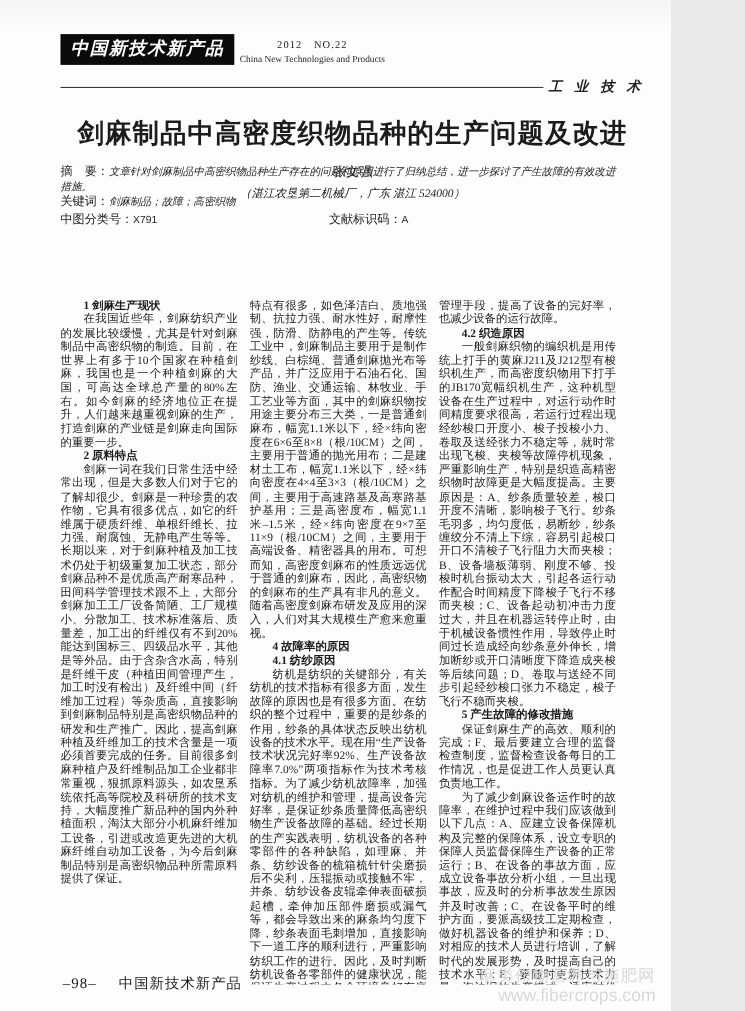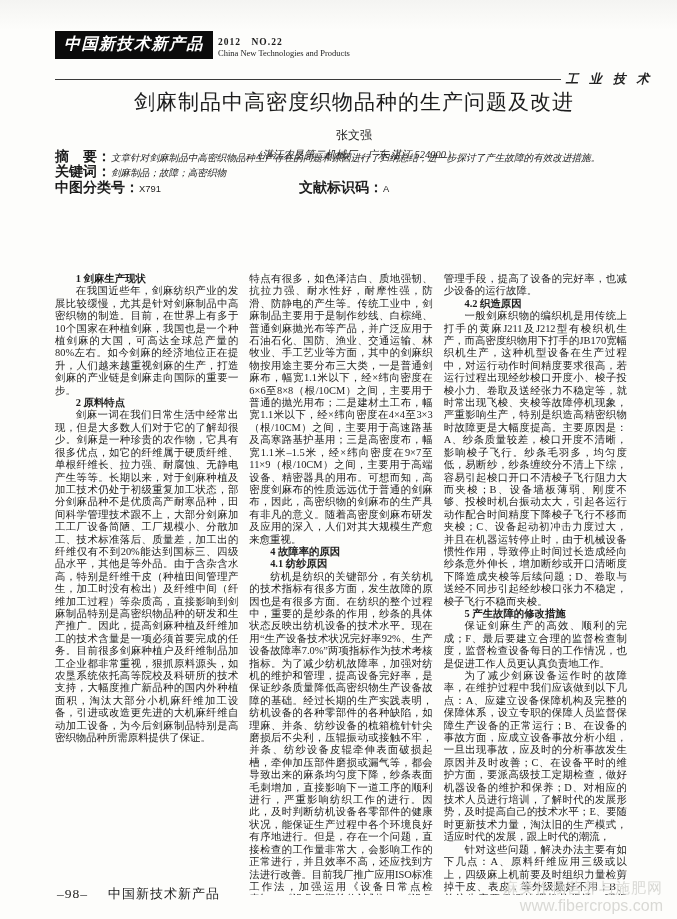--- a/index.html
+++ b/index.html
@@ -3,48 +3,48 @@
 <meta charset="utf-8">
 <style>
   html,body{margin:0;padding:0;}
   body{
     width:677px;height:919px;
     background:#e9e9e7;
     font-family:"Liberation Serif","DejaVu Serif",serif;
     color:#1c1c1c;
   }
   .page{
-    position:relative;width:677px;height:919px;overflow:hidden;
+    position:relative;width:610px;height:919px;overflow:hidden;
     background:linear-gradient(180deg,#f4f4f2 0,#fdfdfb 30px,#fdfdfb 100%);
   }
   
   .header{position:absolute;left:55px;right:24px;top:31px;}
   .logo-row{display:flex;align-items:flex-end;}
   .logo-box{
     background:#0b0b0b;color:#fff;
     font-style:italic;font-weight:bold;font-size:16px;
     letter-spacing:1.5px;padding:3px 9px 4px 9px;white-space:nowrap;
   }
   .journal-info{margin-left:5px;display:flex;flex-direction:column;justify-content:flex-end;}
-  .issue{font-size:9.5px;font-weight:bold;letter-spacing:1px;line-height:11px;}
+  .issue{font-size:9.5px;font-weight:normal;letter-spacing:1px;line-height:11px;text-align:center;}
   .journal-en{font-size:8.5px;line-height:11px;white-space:nowrap;}
   .rule-row{display:flex;align-items:center;margin-top:12px;}
   .rule{flex:1;height:1px;background:#3a3a3a;}
   .section-label{
     font-size:12.5px;font-style:italic;letter-spacing:4px;
     padding-left:5px;white-space:nowrap;font-weight:bold;color:#222;
   }
   
-  .title{text-align:center;font-size:21px;font-weight:normal;letter-spacing:1px;}
+  .title{margin-top:17px;text-align:center;font-size:24px;font-weight:bold;letter-spacing:1px;}
   .author{margin-top:11px;text-align:center;font-size:12px;}
   .affiliation{margin-top:4px;text-align:center;font-size:10.5px;font-style:italic;}
   
   .meta{position:absolute;left:55px;right:46px;top:150px;font-size:9.6px;line-height:13.5px;}
   .meta-row{margin:0;}
-  .lbl{font-weight:bold;font-family:"Liberation Sans","DejaVu Sans",sans-serif;font-size:14px;text-align:center;}
+  .lbl{font-weight:normal;font-family:"Liberation Sans","DejaVu Sans",sans-serif;font-size:11px;text-align:center;}
   .kai{font-style:italic;}
   .clc-row{margin-top:2px;font-family:"Liberation Sans","DejaVu Sans",sans-serif;font-size:9.4px;}
   .clc-first{display:inline-block;width:244px;}
   
   .bodycols{
     position:absolute;left:55px;right:50px;top:245px;height:622px;
     display:flex;gap:11px;overflow:hidden;margin-top:28px;
   }
   .col{flex:1;text-align:justify;font-size:10.4px;line-height:12.4px;overflow:hidden;}
   .col p,.col h4{margin:0;padding:0;font-size:10.4px;line-height:12.4px;}

